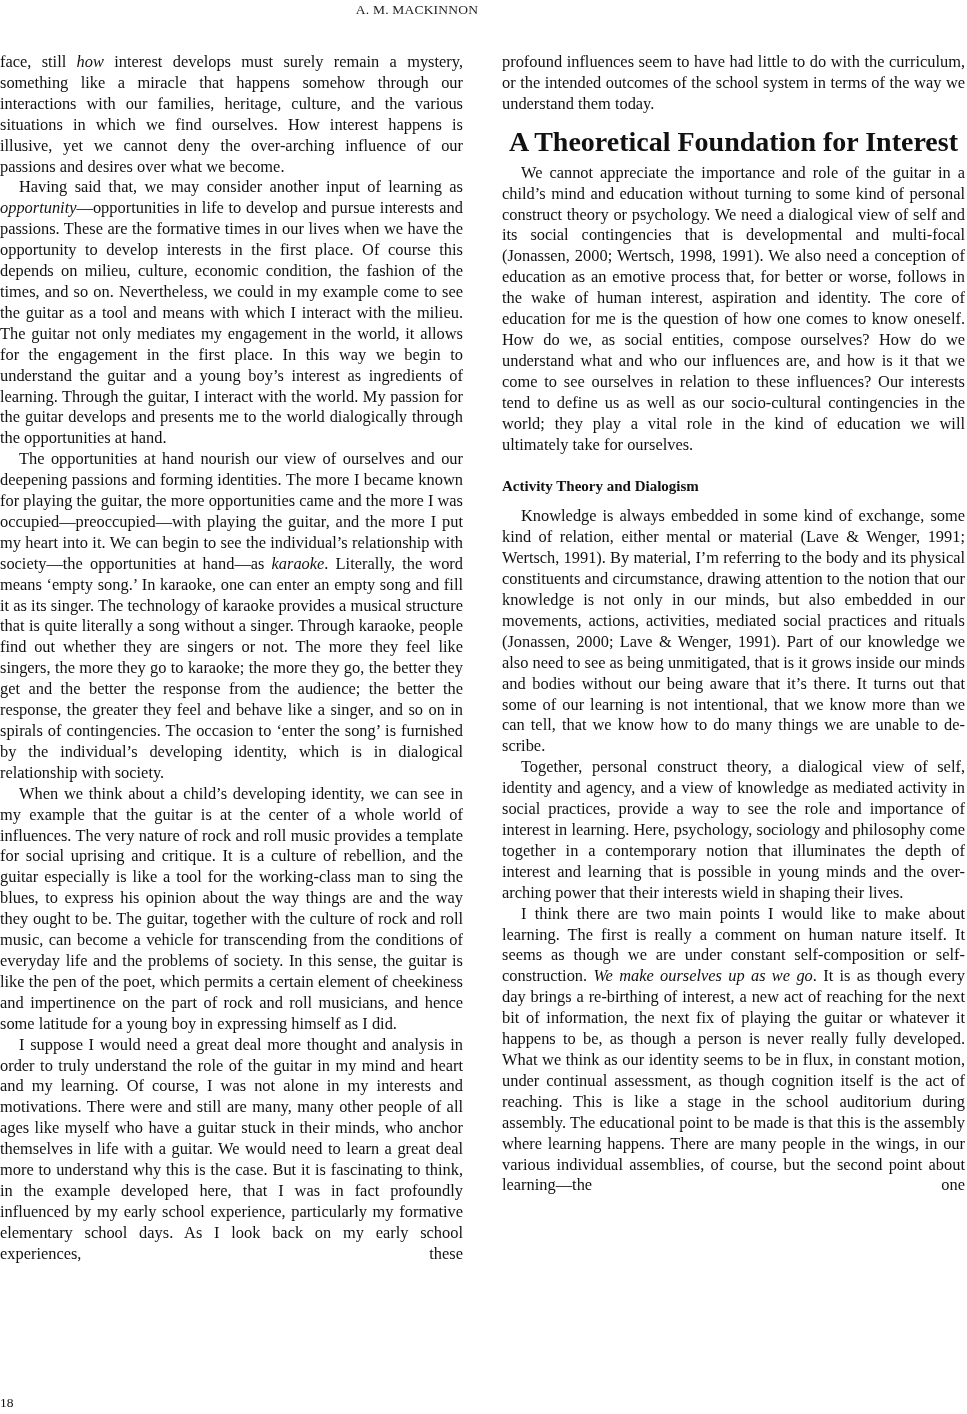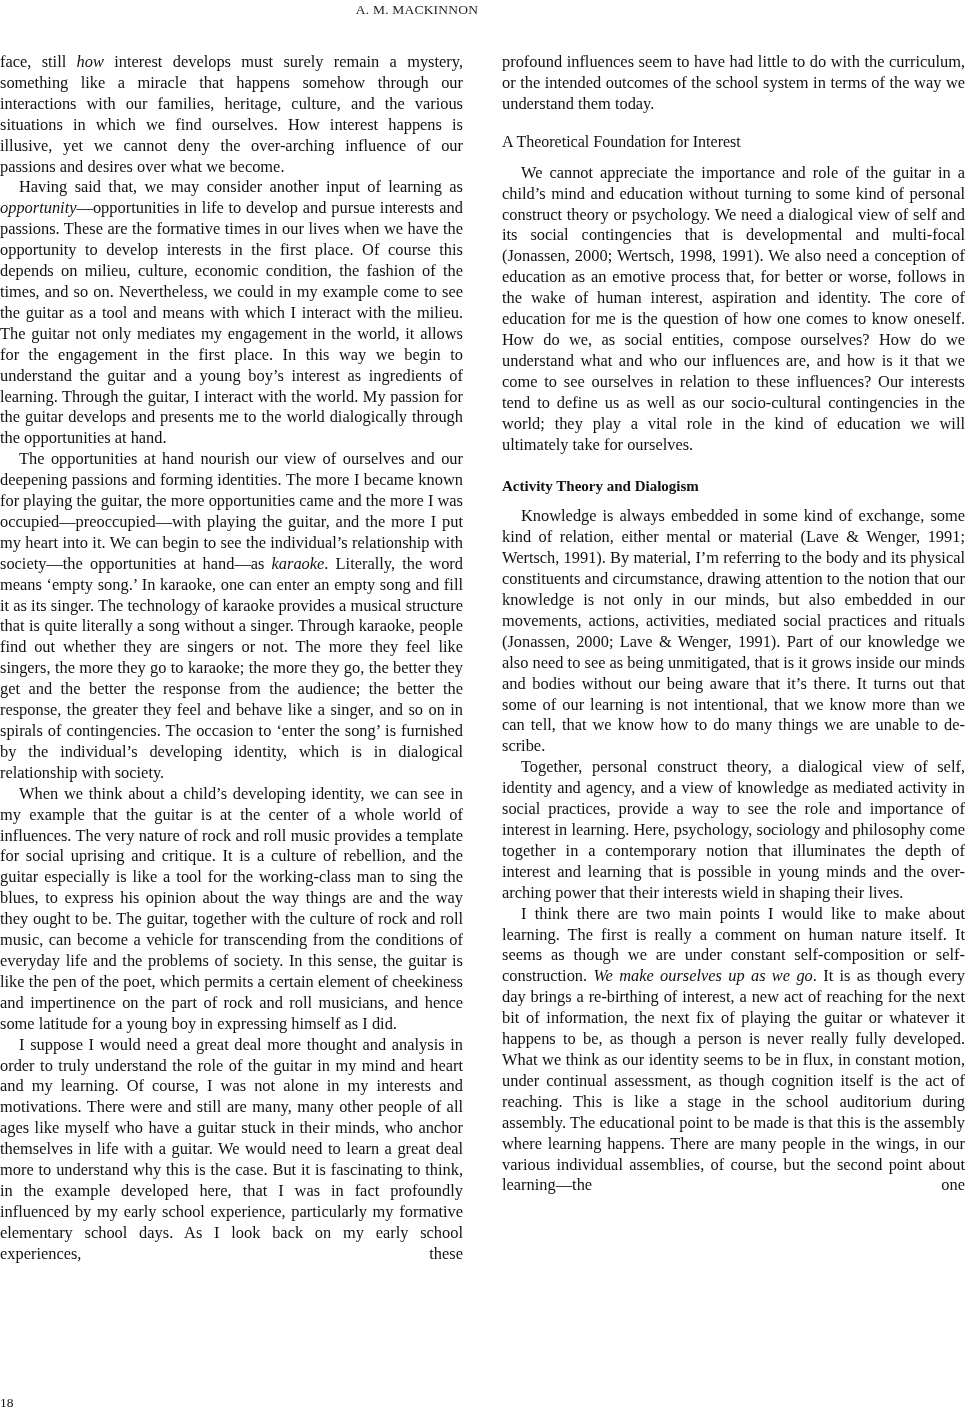--- a/index.html
+++ b/index.html
@@ -45,23 +45,24 @@
       margin: 0;
       text-indent: 19px;
     }
     .para.noindent {
       text-indent: 0;
     }
     .para.last-line-full {
       text-align-last: justify;
     }
     .sec-heading {
-      font-weight: normal;
-      font-size: 16px;
+      font-weight: bold;
+      font-size: 28px;
       line-height: 26px;
+      text-align: center;
       margin: 14px 0 8px 0;
     }
     .subsec-heading {
       font-weight: bold;
       font-size: 15px;
       line-height: 22px;
       text-align: left;
       margin: 20px 0 9px 0;
     }
     .page-number {

